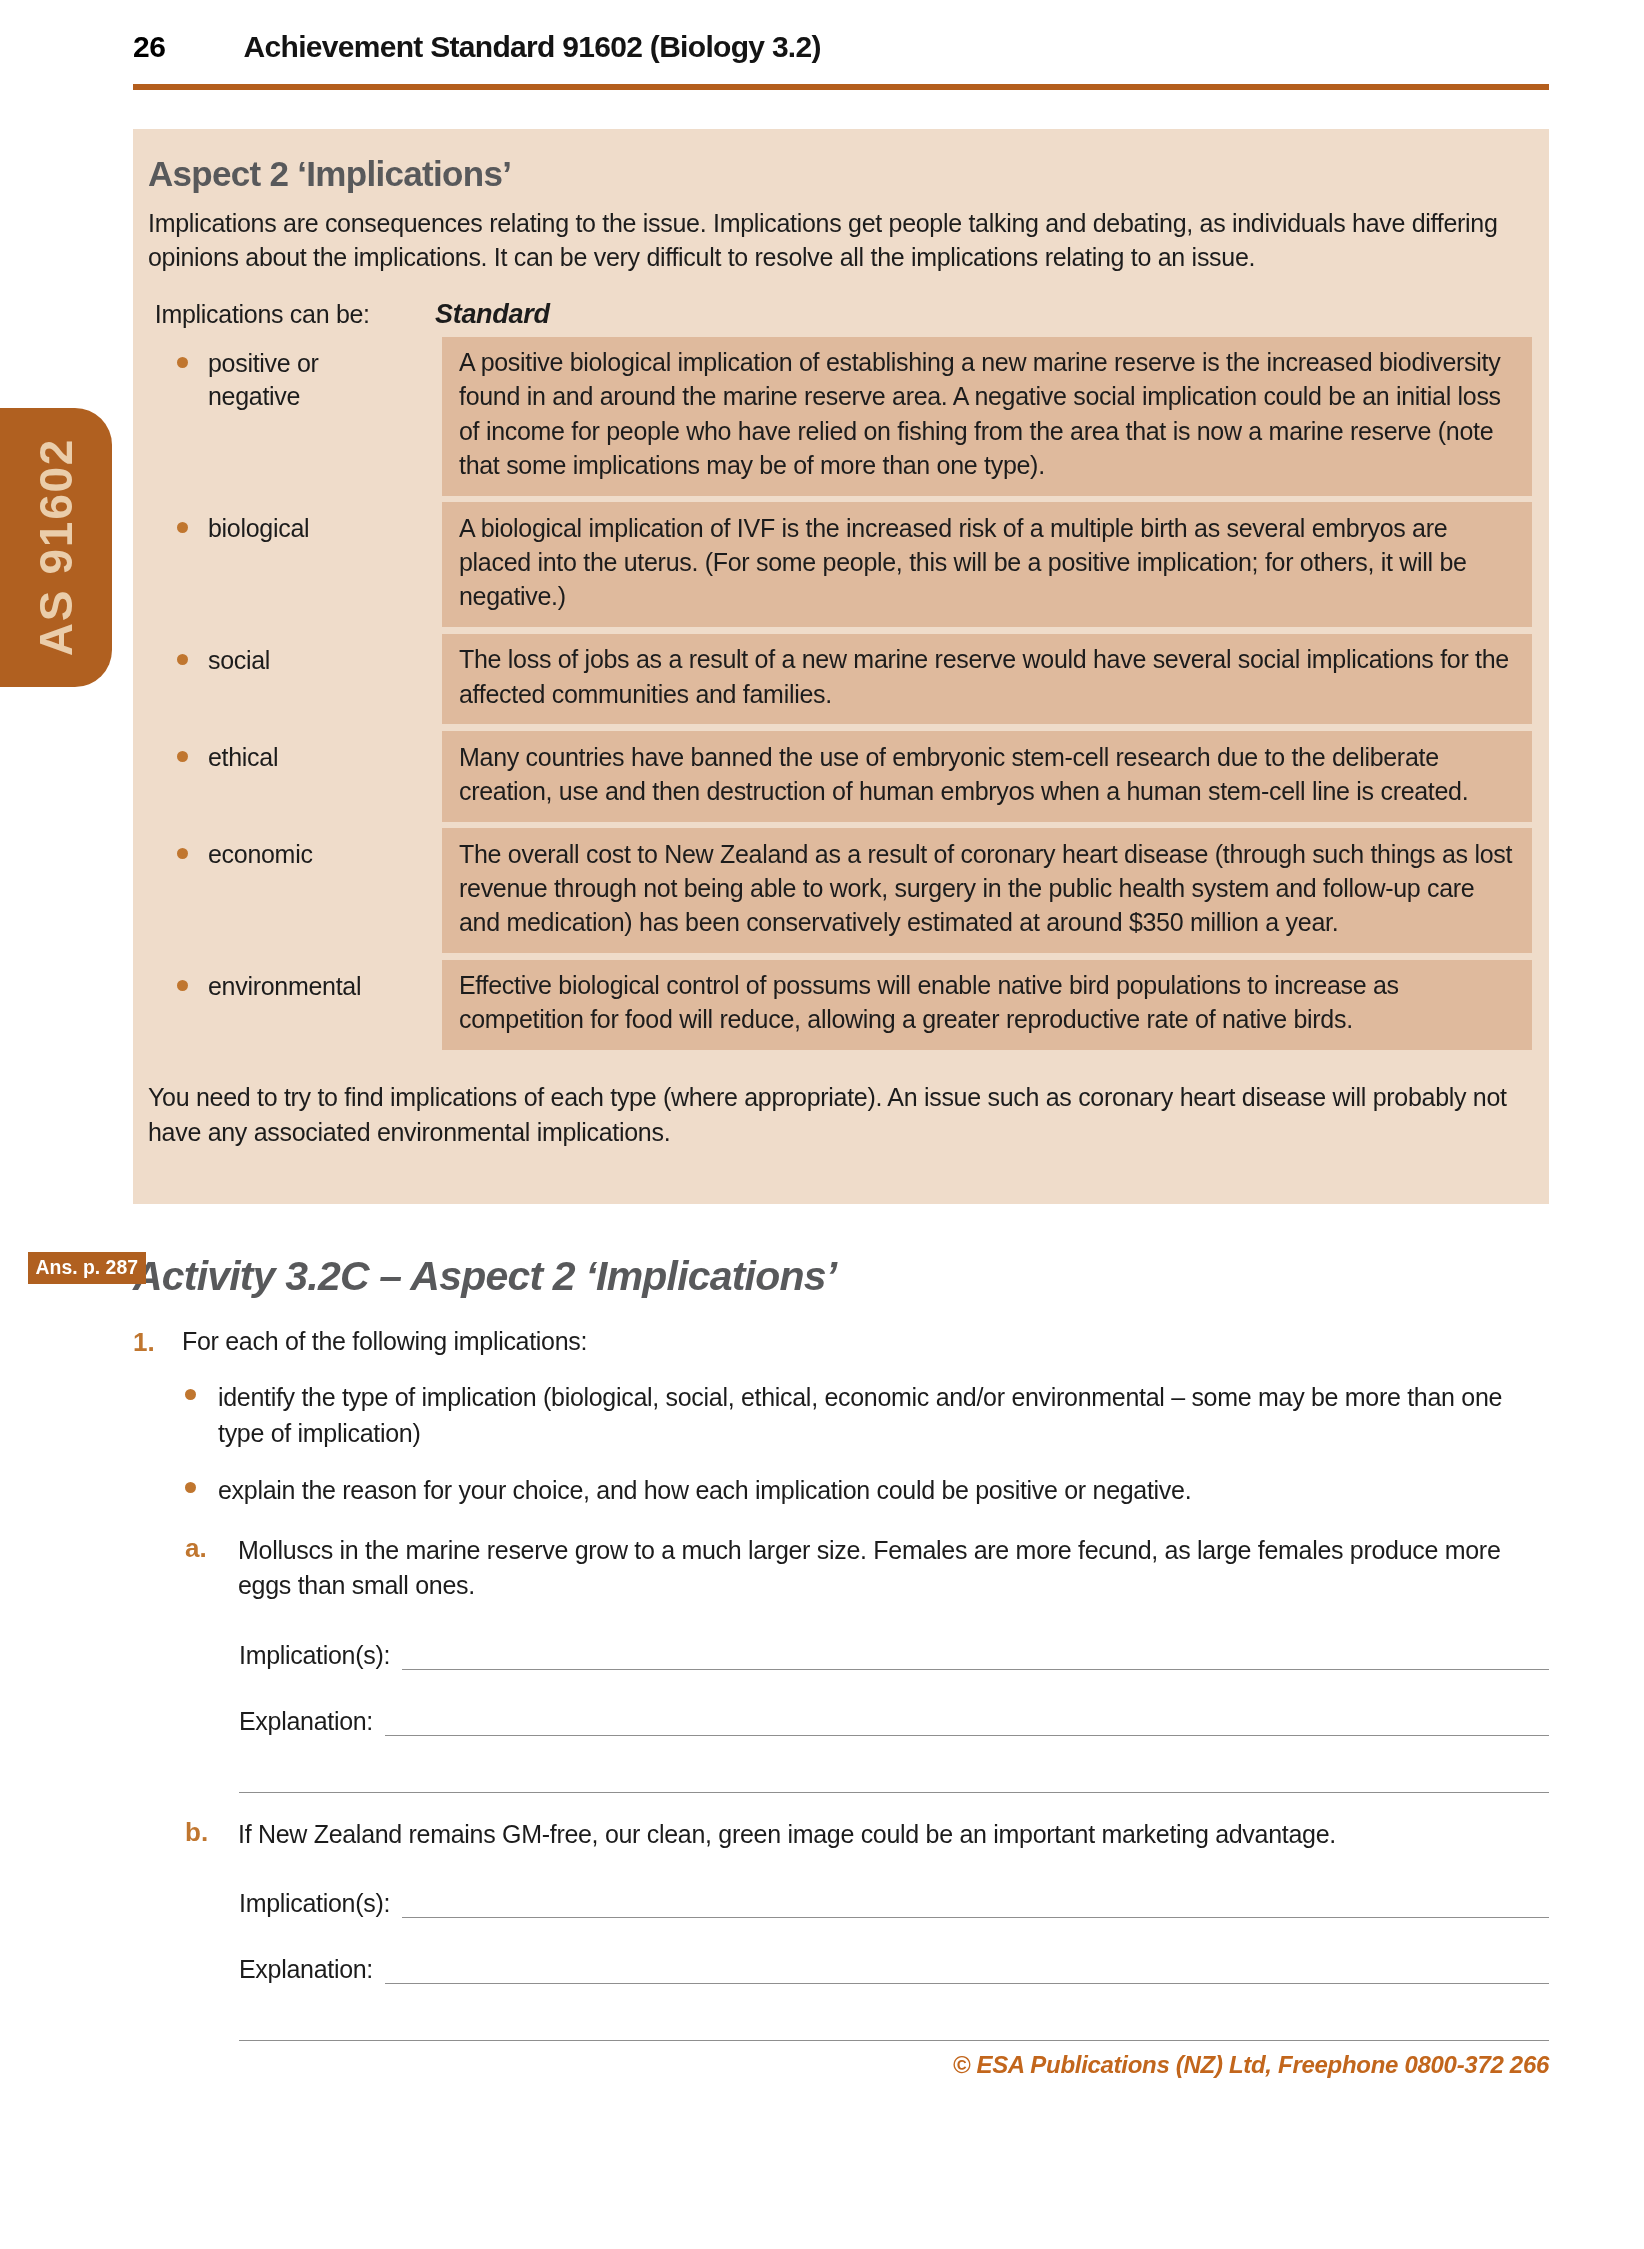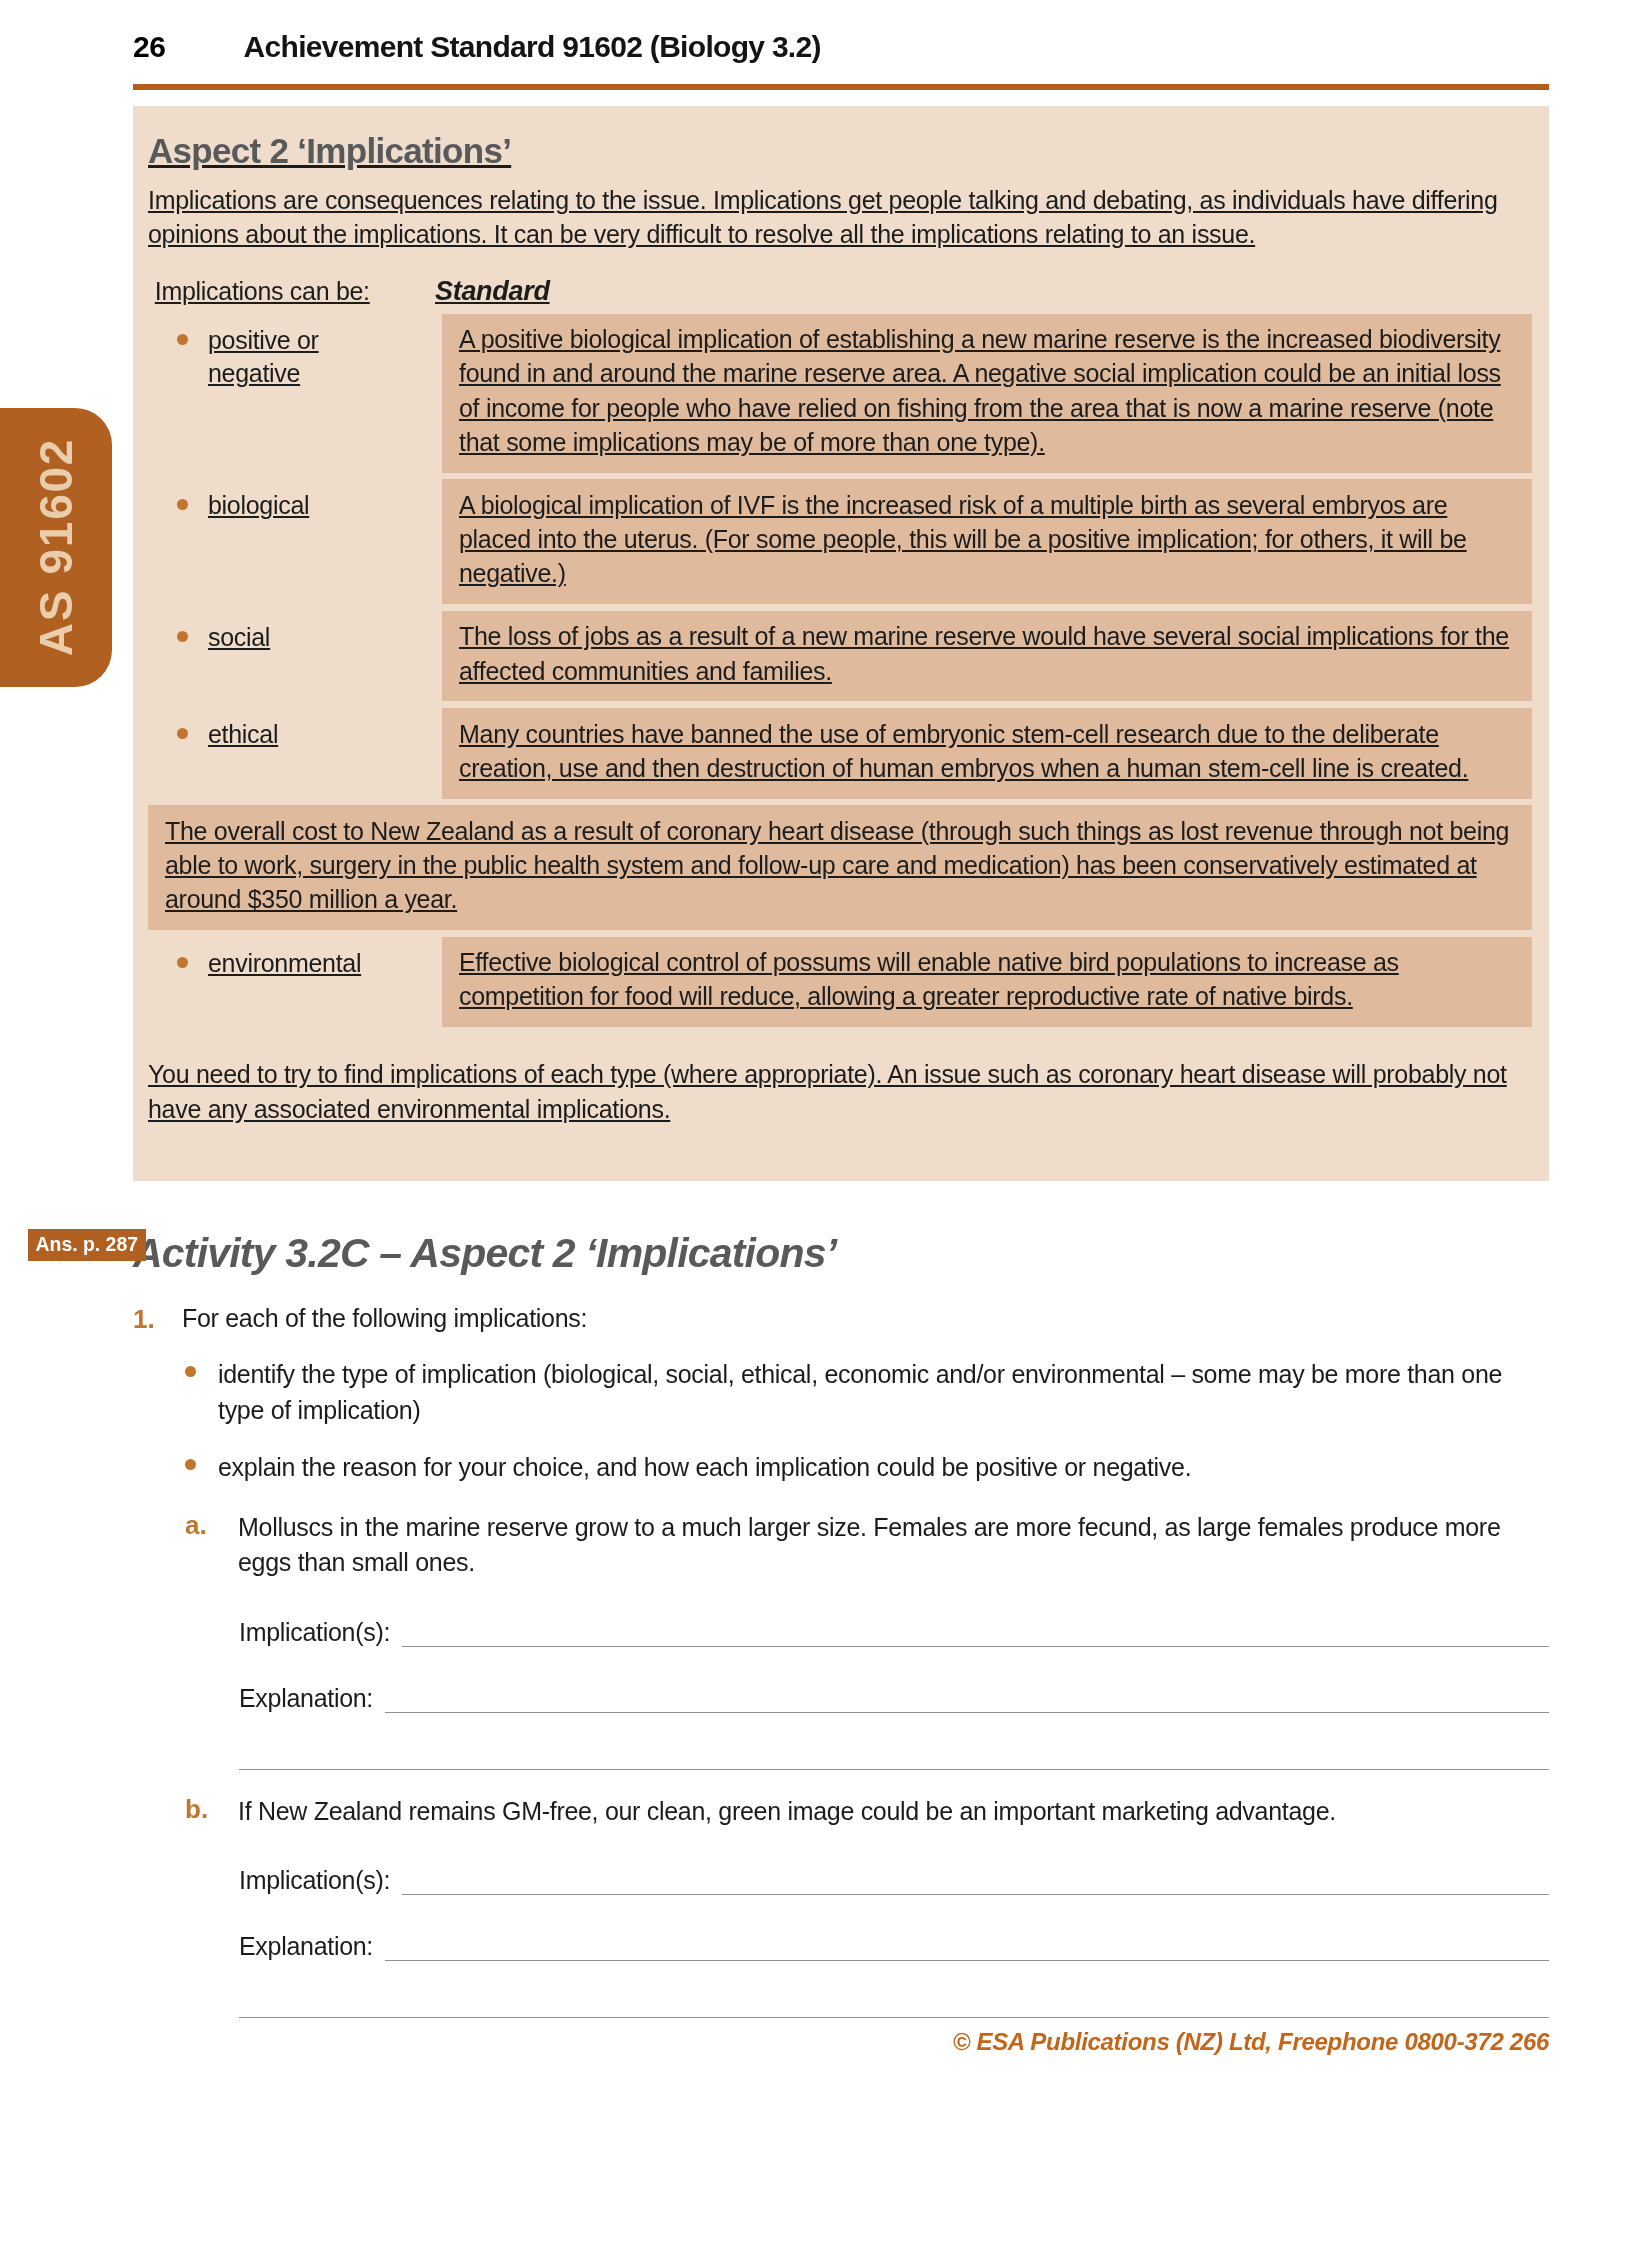--- a/index.html
+++ b/index.html
@@ -27,21 +27,21 @@
     background:#b06020; border-radius:0 37px 37px 0;
     display:flex; align-items:center; justify-content:center;
   }
   .as-tab span {
     writing-mode:vertical-rl; transform:rotate(180deg);
     font-size:46px; font-weight:bold; color:#eacdaa; letter-spacing:1.7px;
     white-space:nowrap;
   }
 
   
-  .info-box { margin-top:16px; background:#efdcca; padding:25px 17px 30px 15px;text-decoration:underline; }
+  .info-box { margin-top:39px; background:#efdcca; padding:25px 17px 30px 15px; }
   .info-box h2 { margin:0; font-size:35px; font-weight:bold; color:#58595b; letter-spacing:-0.7px; }
   .intro { font-size:25px; line-height:1.36; margin-top:12px; letter-spacing:-0.3px; }
 
   .table-head { display:flex; align-items:baseline; margin-top:8.4px; }
   .table-head .lead { font-size:25px; width:287px; box-sizing:border-box; padding-left:6.8px; flex:none; letter-spacing:-0.3px; }
   .table-head .examples { font-size:27px; font-weight:bold; font-style:italic; letter-spacing:-0.3px; }
 
   .imp-row { display:flex; margin-top:6.8px;justify-content:space-between; }
   .imp-label { width:294px; flex:none; box-sizing:border-box; padding:10px 0 0 29px; display:flex; align-items:flex-start; }
   .bullet { width:11px; height:11px; border-radius:50%; background:#c0762f; margin-top:10px; flex:none; }
@@ -130,20 +130,24 @@
 
     <div class="imp-row">
       <div class="imp-label">
         <span class="bullet"></span>
         <span class="label-text">ethical</span>
       </div>
       <div class="imp-example">Many countries have banned the use of embryonic stem-cell research due to the deliberate creation, use and then destruction of human embryos when a human stem-cell line is created.</div>
     </div>
 
     <div class="imp-row">
+      <div class="imp-label">
+        <span class="bullet"></span>
+        <span class="label-text">economic</span>
+      </div>
       <div class="imp-example">The overall cost to New Zealand as a result of coronary heart disease (through such things as lost revenue through not being able to work, surgery in the public health system and follow-up care and medication) has been conservatively estimated at around $350 million a year.</div>
     </div>
 
     <div class="imp-row">
       <div class="imp-label">
         <span class="bullet"></span>
         <span class="label-text">environmental</span>
       </div>
       <div class="imp-example">Effective biological control of possums will enable native bird populations to increase as competition for food will reduce, allowing a greater reproductive rate of native birds.</div>
     </div>

